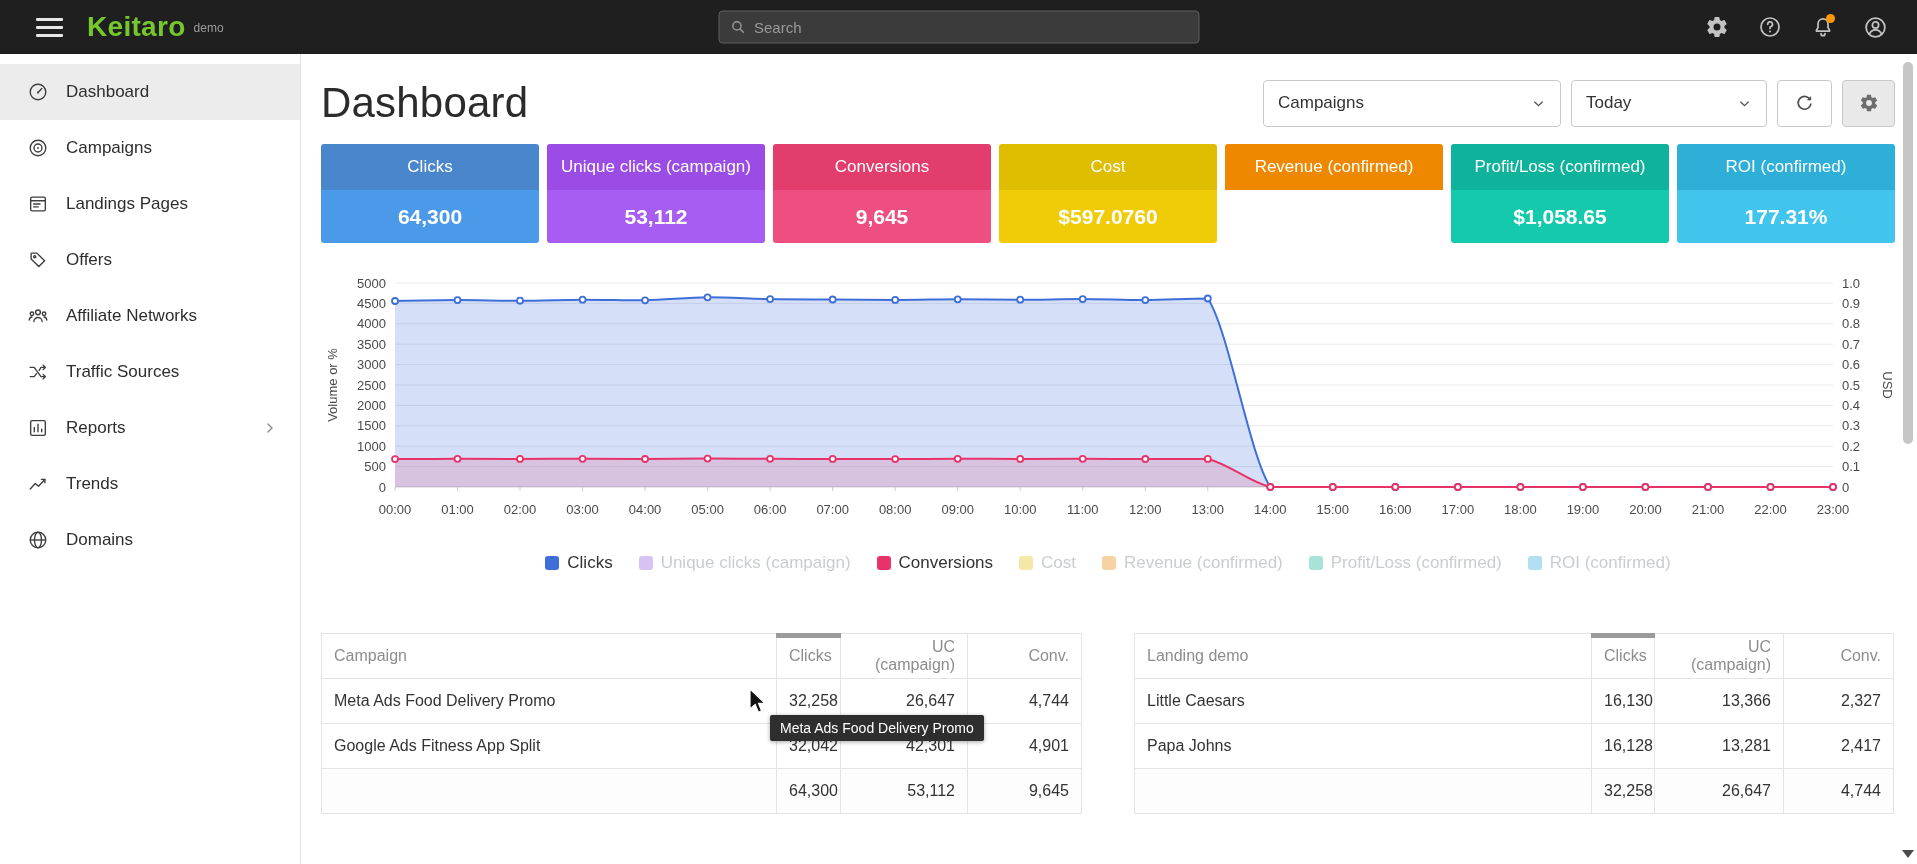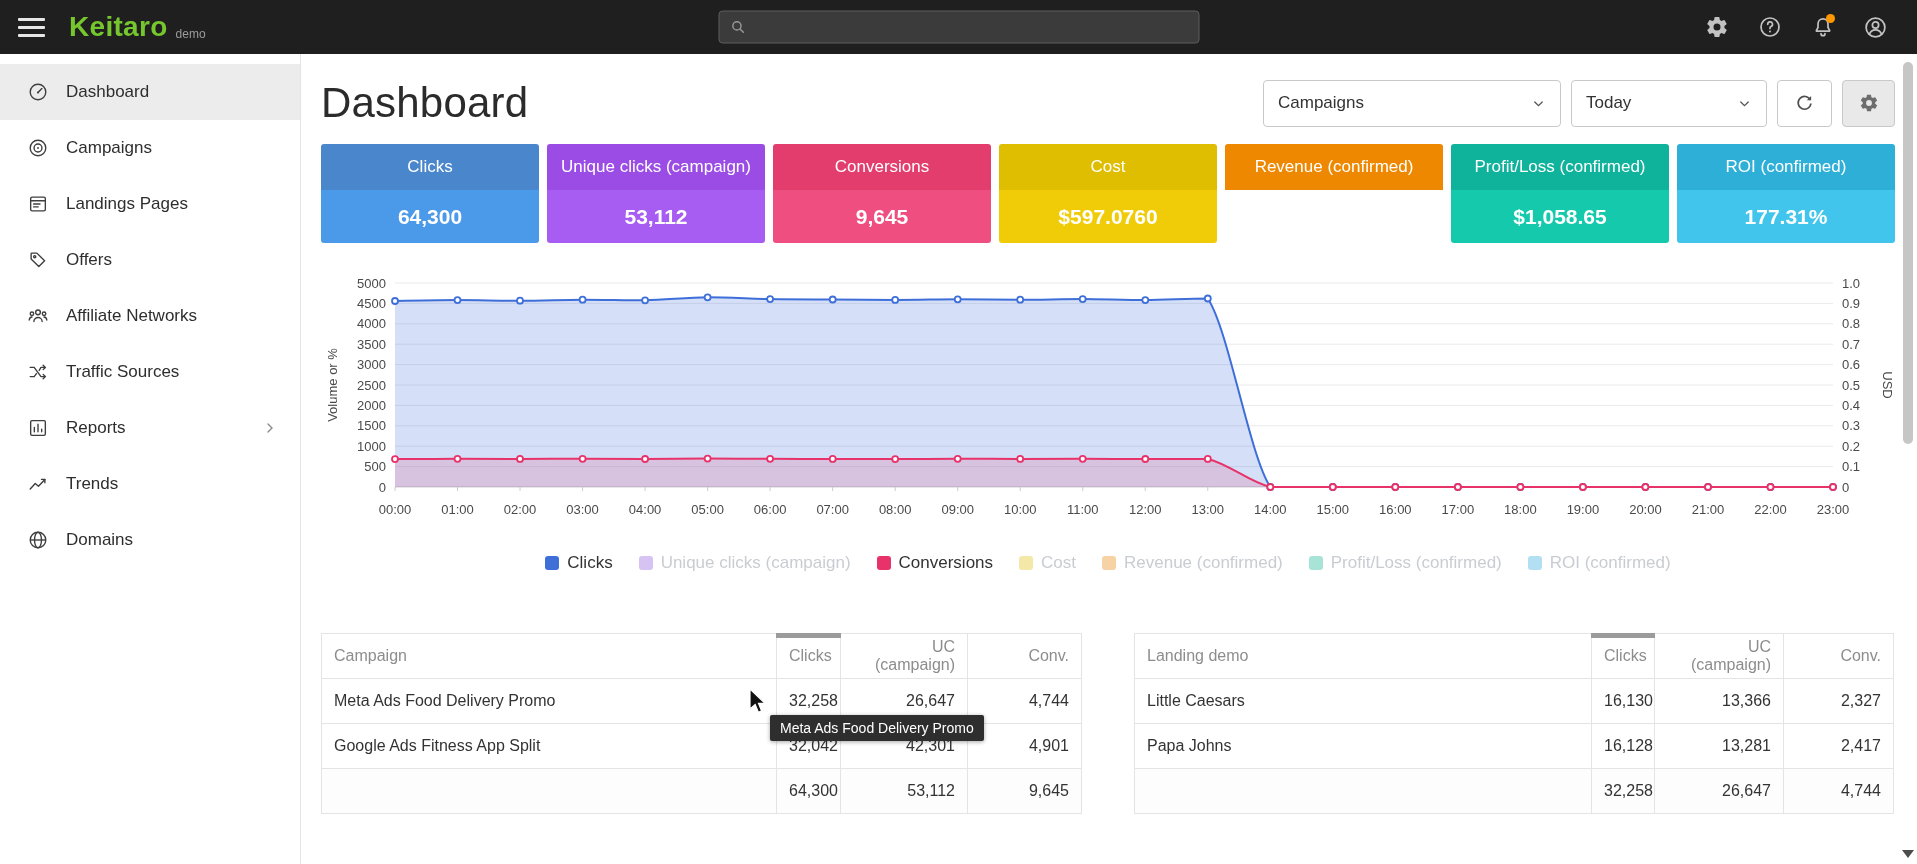--- a/index.html
+++ b/index.html
@@ -1,26 +1,26 @@
 <!DOCTYPE html>
 <html><head>
 <meta charset="utf-8">
 <style>
   * { box-sizing: border-box; margin: 0; padding: 0; }
   html, body { width: 1917px; height: 864px; overflow: hidden; background: #fff;
     font-family: "Liberation Sans", "DejaVu Sans", sans-serif; }
   body { position: relative; }
 
   
-  .topbar { position: relative; height: 54px; background: #1f1f1f; display: flex; align-items: center; padding: 0 28px 0 18px; z-index: 5; }
+  .topbar { position: relative; height: 54px; background: #1f1f1f; display: flex; align-items: center; padding: 0 28px 0 36px; z-index: 5; }
   .hamburger { width: 27px; display: flex; flex-direction: column; gap: 5px; cursor: pointer; margin-right: 24px; }
   .hamburger span { height: 3px; background: #e6e6e6; border-radius: 1px; }
   .logo-wrap { display: flex; align-items: flex-start; gap: 8px; }
   .logo { color: #76c62d; font-size: 28px; font-weight: 700; letter-spacing: .3px; line-height: 1; }
-  .logo-badge { color: #9c9c9c; font-size: 12px; margin-top: 14px; text-align: right; }
+  .logo-badge { color: #9c9c9c; font-size: 12px; margin-top: 8px; text-align: right; }
   .search-wrap { position: absolute; left: 50%; top: 50%; transform: translate(-50%,-50%); width: 481px; height: 33px;
     background: #3b3b3b; border: 1px solid #5e5e5e; border-radius: 4px; display: flex; align-items: center; padding: 0 10px; gap: 8px; }
   .search-wrap input { flex: 1; background: transparent; border: none; outline: none; color: #ddd; font-size: 15px; }
   .search-wrap input::placeholder { color: #9a9a9a; }
   .topbar-icons { margin-left: auto; display: flex; align-items: center; gap: 26px; }
   .tb-icon { position: relative; width: 27px; height: 27px; display: flex; align-items: center; justify-content: center; cursor: pointer; }
   .bell-dot { position: absolute; top: 0; right: 1px; width: 9px; height: 9px; border-radius: 50%; background: #ff9800; }
 
   
   .layout { display: flex; height: 810px; }
@@ -92,20 +92,21 @@
     <span class="logo">Keitaro</span>
     <span class="logo-badge">demo</span>
   </div>
   <div class="search-wrap">
     <span style="display:flex">
       <svg width="17" height="17" viewBox="0 0 24 24" fill="none" stroke="#9a9a9a" stroke-width="2" stroke-linecap="round">
           <circle cx="10.5" cy="10.5" r="5.8"></circle>
           <path d="M14.9 14.9 19.5 19.5"></path>
         </svg>
     </span>
+    <input placeholder="Search" style="">
   </div>
   <div class="topbar-icons">
     <span class="tb-icon">
       <svg width="24" height="24" viewBox="0 0 24 24" fill="#c2c2c2">
           <path d="M19.4 13c.04-.33.06-.66.06-1s-.02-.67-.06-1l2.1-1.64a.5.5 0 0 0 .12-.64l-2-3.46a.5.5 0 0 0-.6-.22l-2.48 1a7.6 7.6 0 0 0-1.72-1l-.38-2.62A.5.5 0 0 0 14 2h-4a.5.5 0 0 0-.5.42l-.38 2.62c-.62.26-1.2.6-1.72 1l-2.48-1a.5.5 0 0 0-.6.22l-2 3.46a.5.5 0 0 0 .12.64L4.54 11c-.04.33-.06.66-.06 1s.02.67.06 1l-2.1 1.64a.5.5 0 0 0-.12.64l2 3.46c.13.22.39.31.6.22l2.48-1c.52.4 1.1.74 1.72 1l.38 2.62c.04.24.25.42.5.42h4c.25 0 .46-.18.5-.42l.38-2.62a7.6 7.6 0 0 0 1.72-1l2.48 1c.21.09.47 0 .6-.22l2-3.46a.5.5 0 0 0-.12-.64L19.4 13zM12 15.5a3.5 3.5 0 1 1 0-7 3.5 3.5 0 0 1 0 7z"></path>
         </svg>
     </span>
     <span class="tb-icon">
       <svg width="24" height="24" viewBox="0 0 24 24" fill="none" stroke="#c2c2c2" stroke-width="1.7">
           <circle cx="12" cy="12" r="9"></circle>

